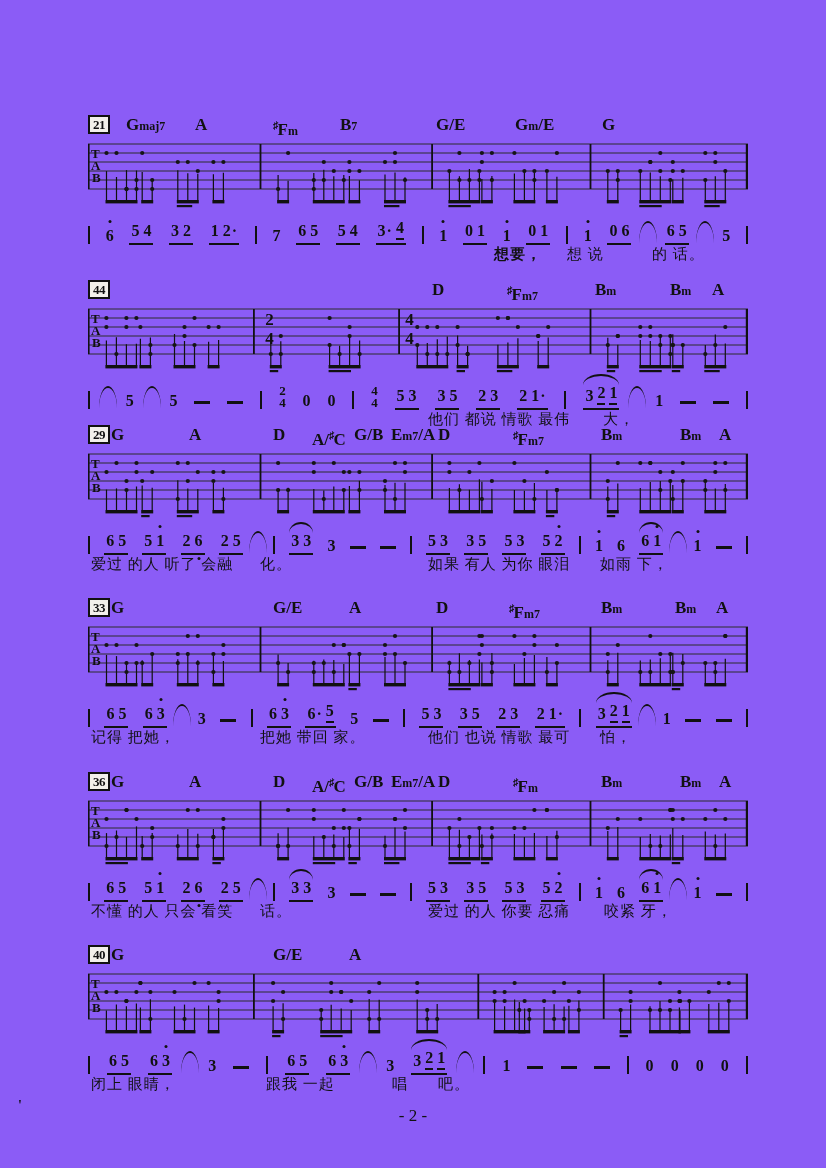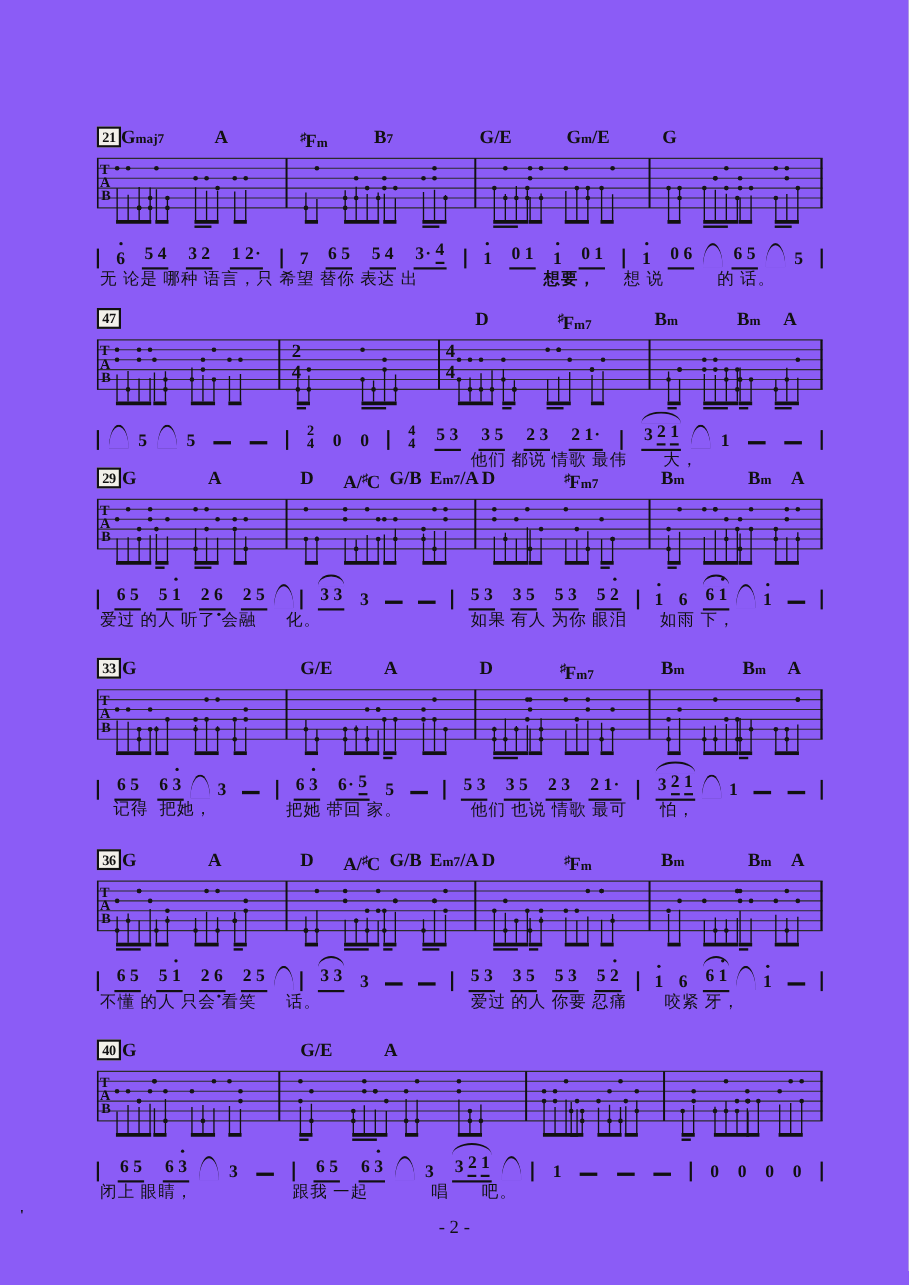--- a/index.html
+++ b/index.html
@@ -40,21 +40,21 @@
   .stray{position:absolute;left:18px;top:1098px;font:bold 14px/16px "Liberation Serif",serif;}
 </style>
 </head>
 <body>
 
 <div class="page">
   <div id="score">
       <div class="system" style="top: 115px;">
         <div class="chord-row">
           <span class="mbox">21</span>
-          <span class="chord" style="left: 22px;">G<span class="sm">m</span><span class="sm">a</span><span class="sm">j</span><span class="sm">7</span></span>
+          <span class="chord" style="left: 38px;">G<span class="sm">m</span><span class="sm">a</span><span class="sm">j</span><span class="sm">7</span></span>
           <span class="chord" style="left: 107px;">A</span>
           <span class="chord" style="left: 185px;"><span class="sharp">♯</span>F<span class="sm">m</span></span>
           <span class="chord" style="left: 252px;">B<span class="sm">7</span></span>
           <span class="chord" style="left: 348px;">G/E</span>
           <span class="chord" style="left: 427px;">G<span class="sm">m</span>/E</span>
           <span class="chord" style="left: 514px;">G</span>
         </div>
         <svg class="tabsvg" width="660" height="70" viewBox="0 0 660 70">
           <line x1="0" y1="5" x2="660" y2="5" stroke="#2c2c2c" stroke-width="1"></line>
           <line x1="0" y1="14" x2="660" y2="14" stroke="#2c2c2c" stroke-width="1"></line>
@@ -249,29 +249,28 @@
           <div class="tie"></div>
           <div class="grp">
             <span class="note">6</span>
             <span class="note">5</span>
           </div>
           <div class="tie"></div>
           <span class="note">5</span>
           <div class="jbar"></div>
         </div>
         <div class="lyr-row">
-          <span class="lyr" style="left: 3px;">无 论是 哪种 语言，只 希望 替你 表达 出</span>
           <span class="lyr" style="left: 406px; font-weight: bold;">想要，</span>
           <span class="lyr" style="left: 479px;">想 说</span>
           <span class="lyr" style="left: 564px;">的 话。</span>
         </div>
       </div>
       <div class="system" style="top: 280px;">
         <div class="chord-row">
-          <span class="mbox">47</span>
+          <span class="mbox">44</span>
           <span class="chord" style="left: 344px;">D</span>
           <span class="chord" style="left: 419px;"><span class="sharp">♯</span>F<span class="sm">m</span><span class="sm">7</span></span>
           <span class="chord" style="left: 507px;">B<span class="sm">m</span></span>
           <span class="chord" style="left: 582px;">B<span class="sm">m</span></span>
           <span class="chord" style="left: 624px;">A</span>
         </div>
         <svg class="tabsvg" width="660" height="70" viewBox="0 0 660 70">
           <line x1="0" y1="5" x2="660" y2="5" stroke="#2c2c2c" stroke-width="1"></line>
           <line x1="0" y1="14" x2="660" y2="14" stroke="#2c2c2c" stroke-width="1"></line>
           <line x1="0" y1="23" x2="660" y2="23" stroke="#2c2c2c" stroke-width="1"></line>
@@ -906,21 +905,21 @@
             <span class="note u2">2</span>
             <span class="note u2">1</span>
           </div>
           <div class="tie"></div>
           <span class="note">1</span>
           <div class="dash"></div>
           <div class="dash"></div>
           <div class="jbar"></div>
         </div>
         <div class="lyr-row">
-          <span class="lyr" style="left: 15px; font-family: Liberation Mono, monospace;">记得 把她，</span>
+          <span class="lyr" style="left: 3px;">记得 把她，</span>
           <span class="lyr" style="left: 172px;">把她 带回 家。</span>
           <span class="lyr" style="left: 340px;">他们 也说 情歌 最可</span>
           <span class="lyr" style="left: 512px;">怕，</span>
         </div>
       </div>
       <div class="system" style="top: 772px;">
         <div class="chord-row">
           <span class="mbox">36</span>
           <span class="chord" style="left: 23px;">G</span>
           <span class="chord" style="left: 101px;">A</span>

